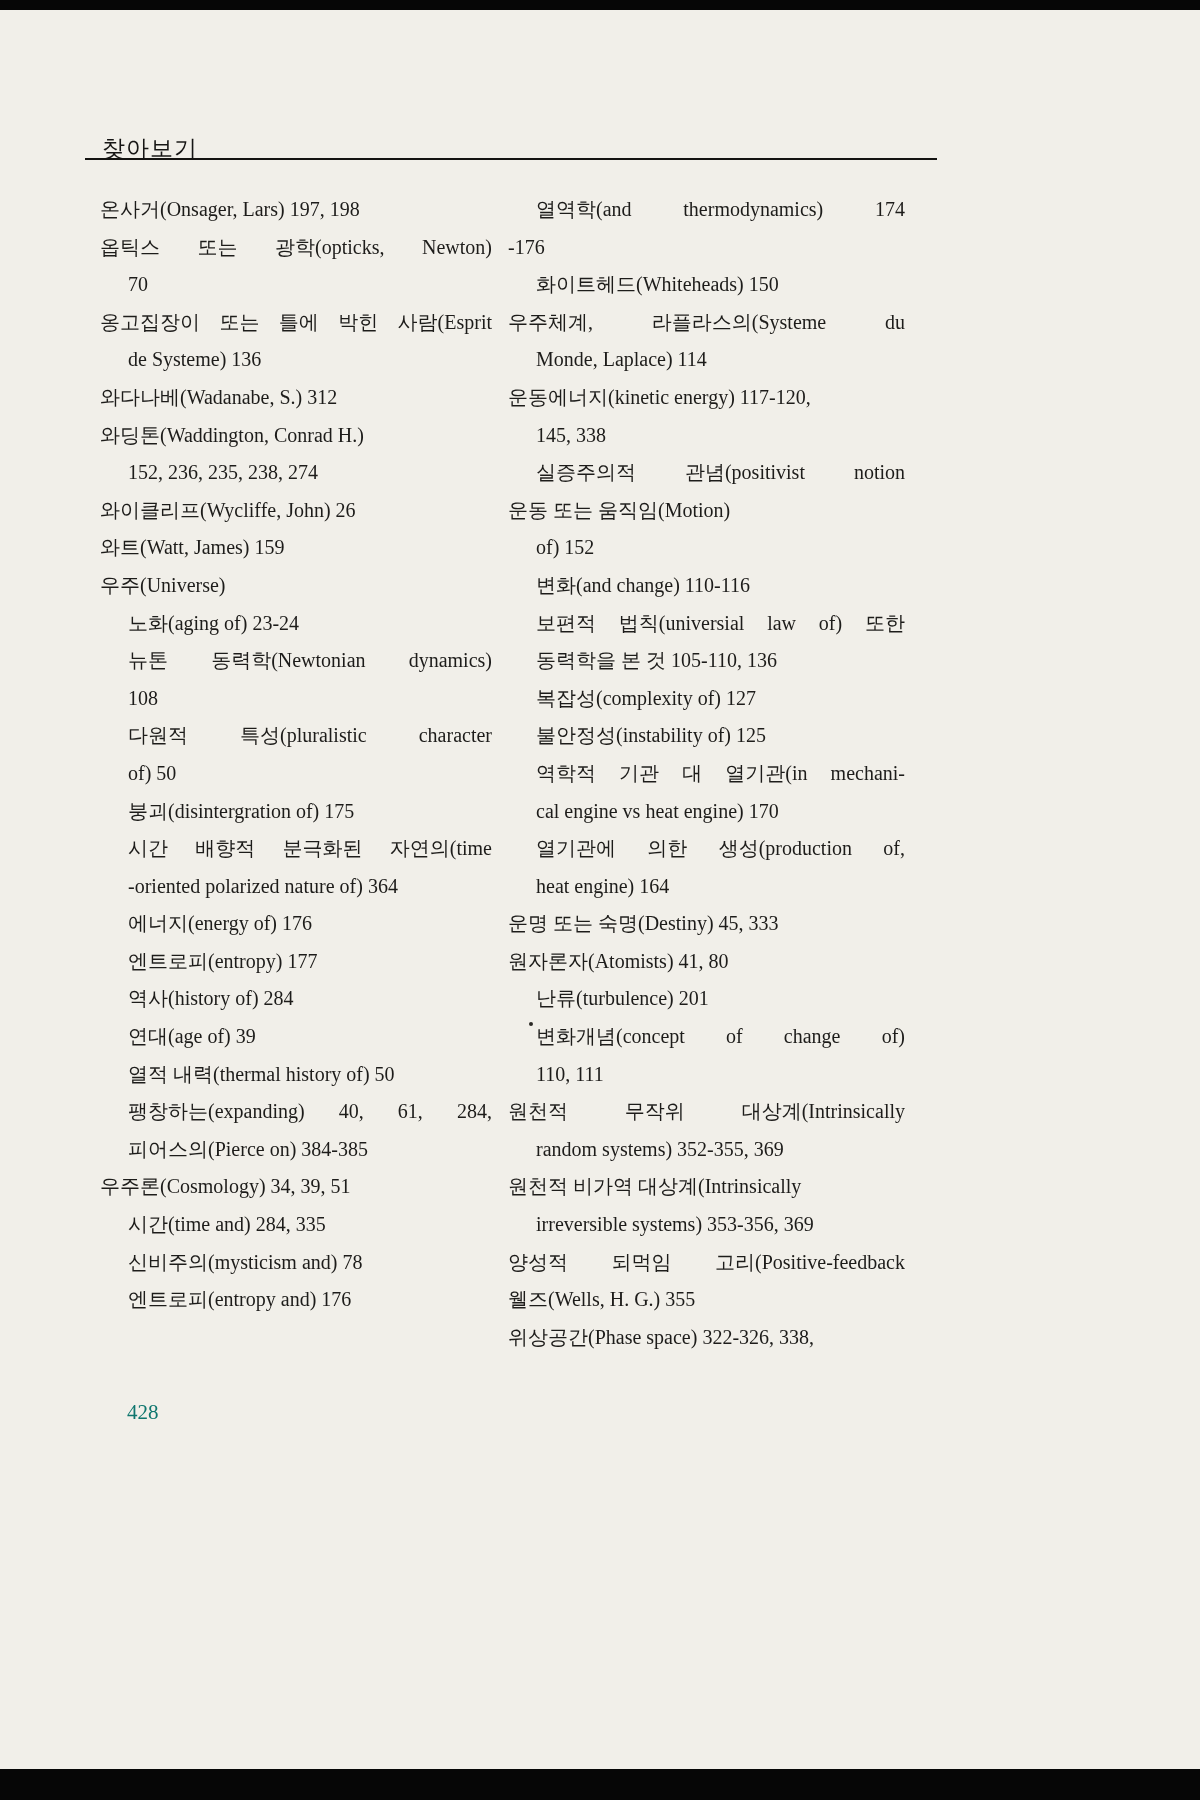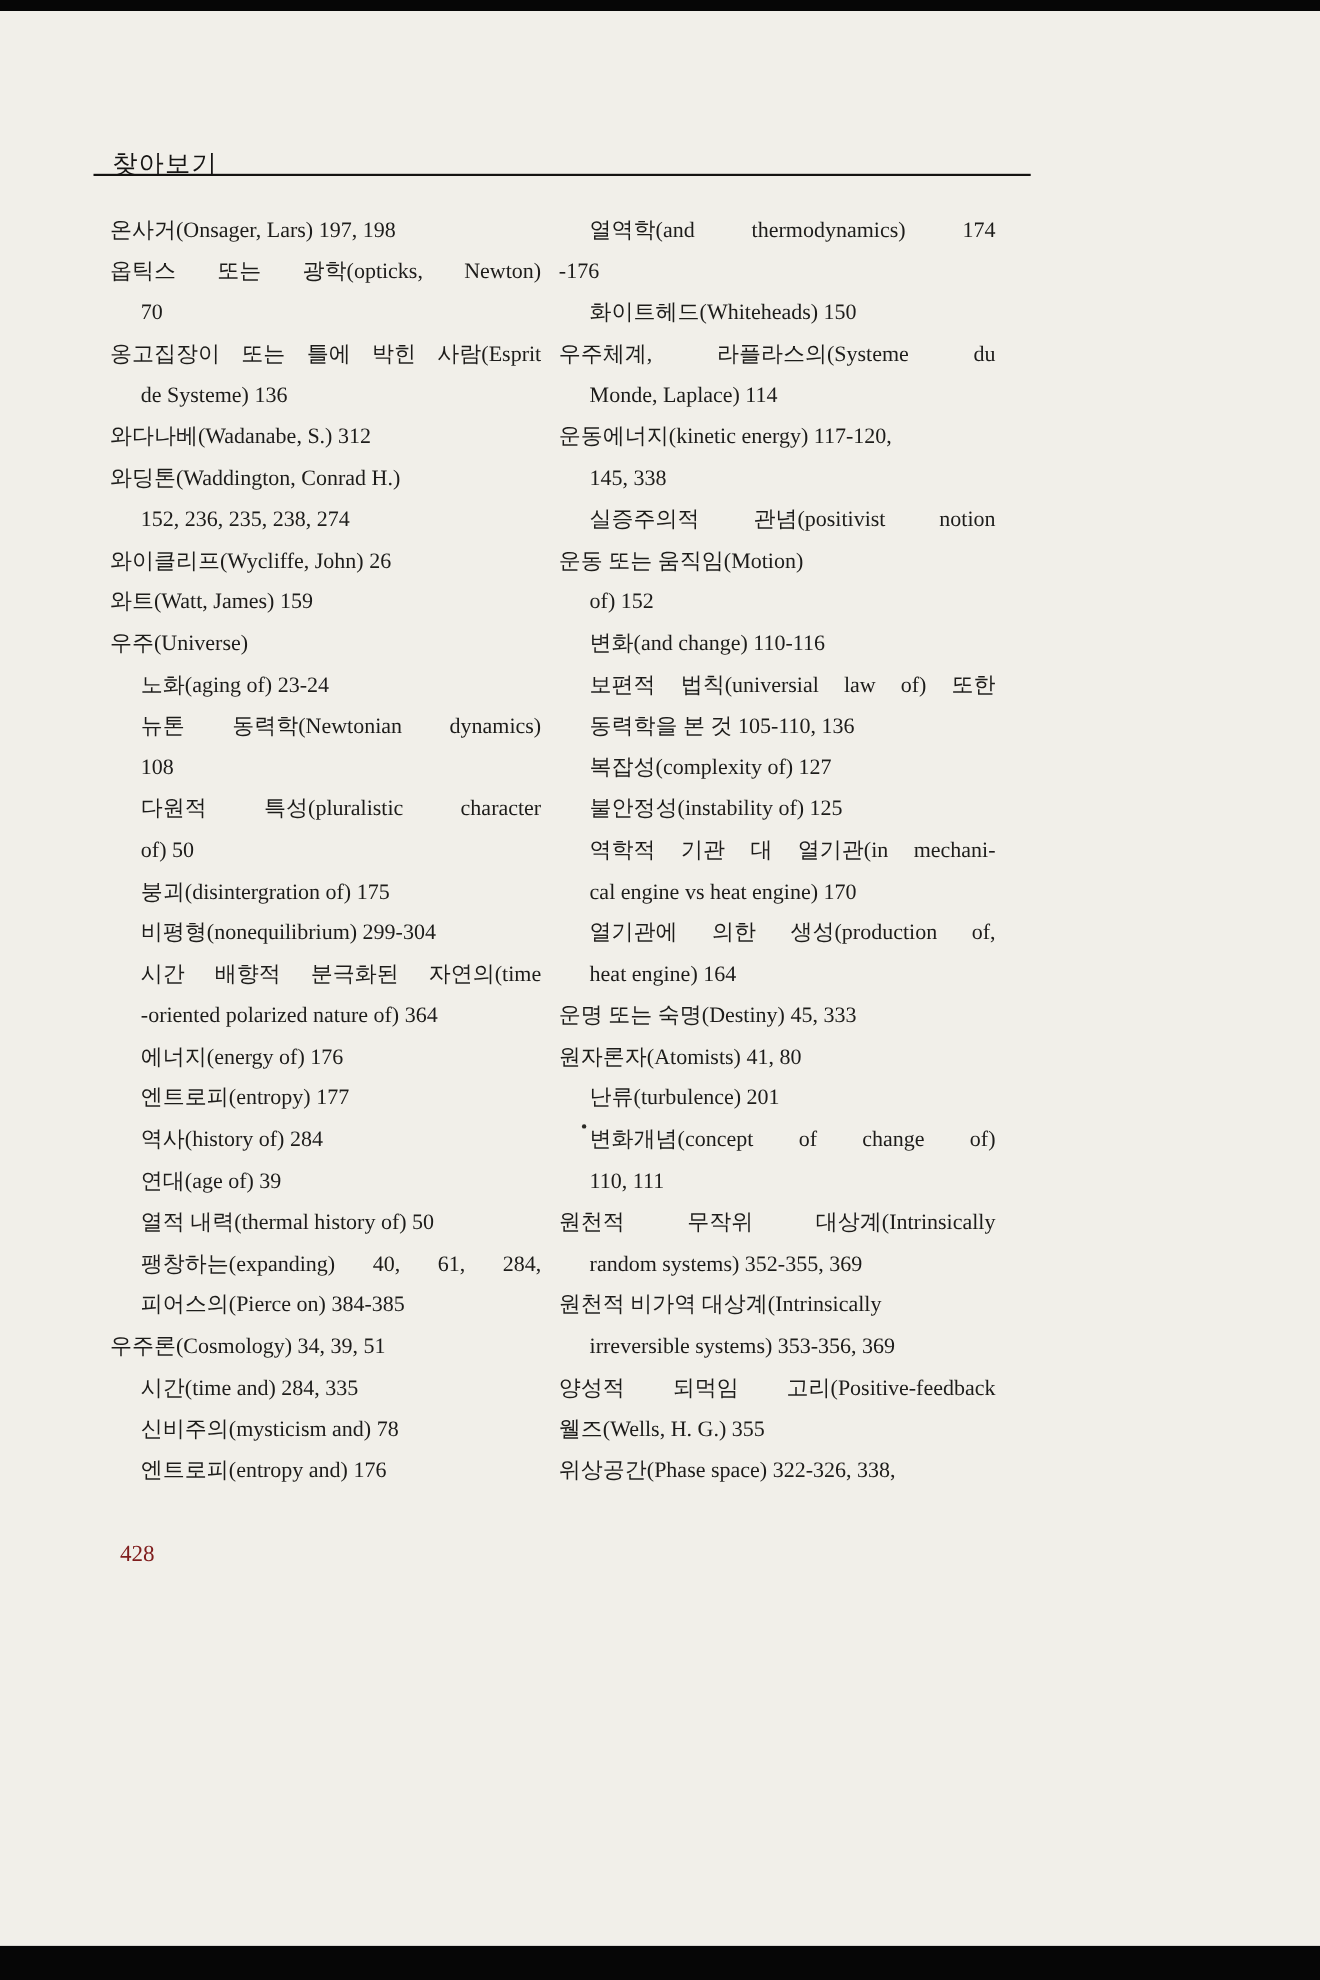--- a/index.html
+++ b/index.html
@@ -32,22 +32,22 @@
   .line {
     height: 37.6px; line-height: 37.6px;
     font-size: 20px;
     white-space: nowrap;
     color: #1d1c1a;
   }
   .line.ind { padding-left: 28px; }
   .line.just { white-space: normal; text-align: justify; text-align-last: justify; }
 
   .page-number {
-    position: absolute; left: 109px; top: 1400px;
-    font-size: 21px; color: #7f1d1d;
+    position: absolute; left: 127px; top: 1400px;
+    font-size: 21px; color: #0f766e;
   }
   .stray-dot {
     position: absolute; left: 529px; top: 1022px;
     width: 4px; height: 4px; border-radius: 50%;
     background: #2a2925;
   }
 </style>
 </head>
 <body>
 
@@ -68,21 +68,20 @@
       <div class="line ind">152, 236, 235, 238, 274</div>
       <div class="line">와이클리프(Wycliffe, John) 26</div>
       <div class="line">와트(Watt, James) 159</div>
       <div class="line">우주(Universe)</div>
       <div class="line ind">노화(aging of) 23-24</div>
       <div class="line ind just">뉴톤 동력학(Newtonian dynamics)</div>
       <div class="line ind">108</div>
       <div class="line ind just">다원적 특성(pluralistic character</div>
       <div class="line ind">of) 50</div>
       <div class="line ind">붕괴(disintergration of) 175</div>
-      <div class="line ind">비평형(nonequilibrium) 299-304</div>
       <div class="line ind just">시간 배향적 분극화된 자연의(time</div>
       <div class="line ind">-oriented polarized nature of) 364</div>
       <div class="line ind">에너지(energy of) 176</div>
       <div class="line ind">엔트로피(entropy) 177</div>
       <div class="line ind">역사(history of) 284</div>
       <div class="line ind">연대(age of) 39</div>
       <div class="line ind">열적 내력(thermal history of) 50</div>
       <div class="line ind just">팽창하는(expanding) 40, 61, 284,</div>
       <div class="line ind">피어스의(Pierce on) 384-385</div>
       <div class="line">우주론(Cosmology) 34, 39, 51</div>

